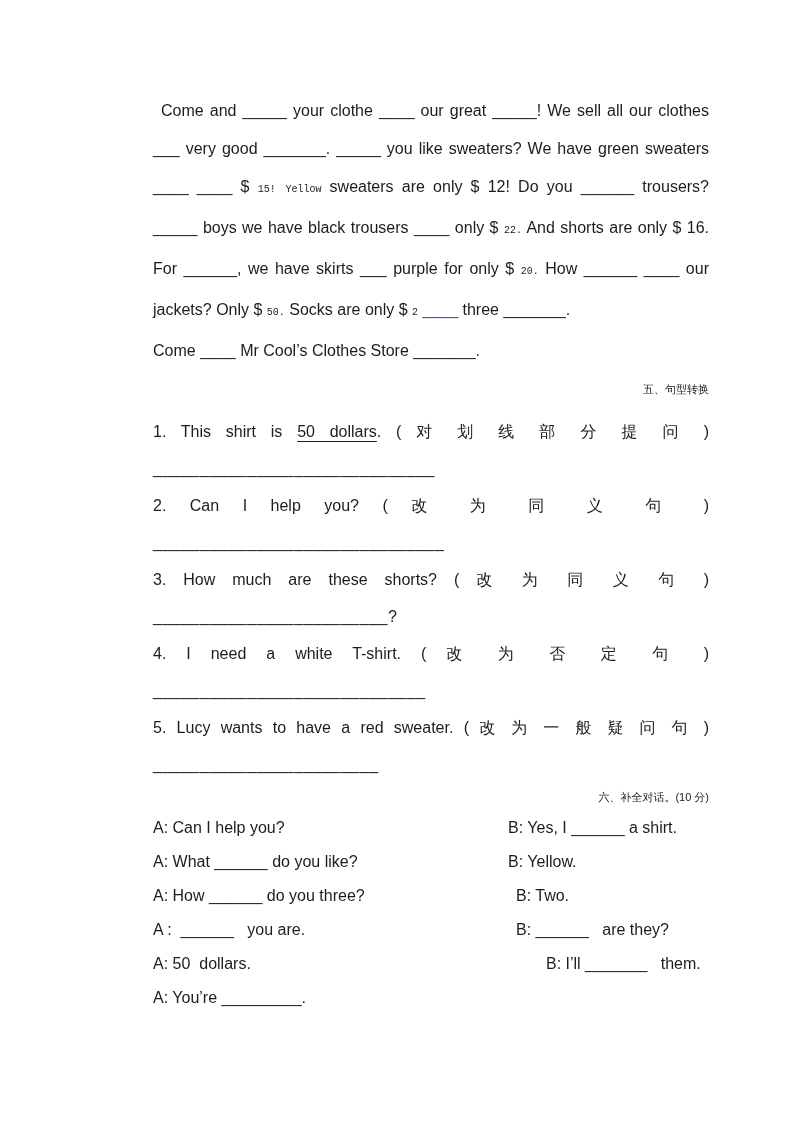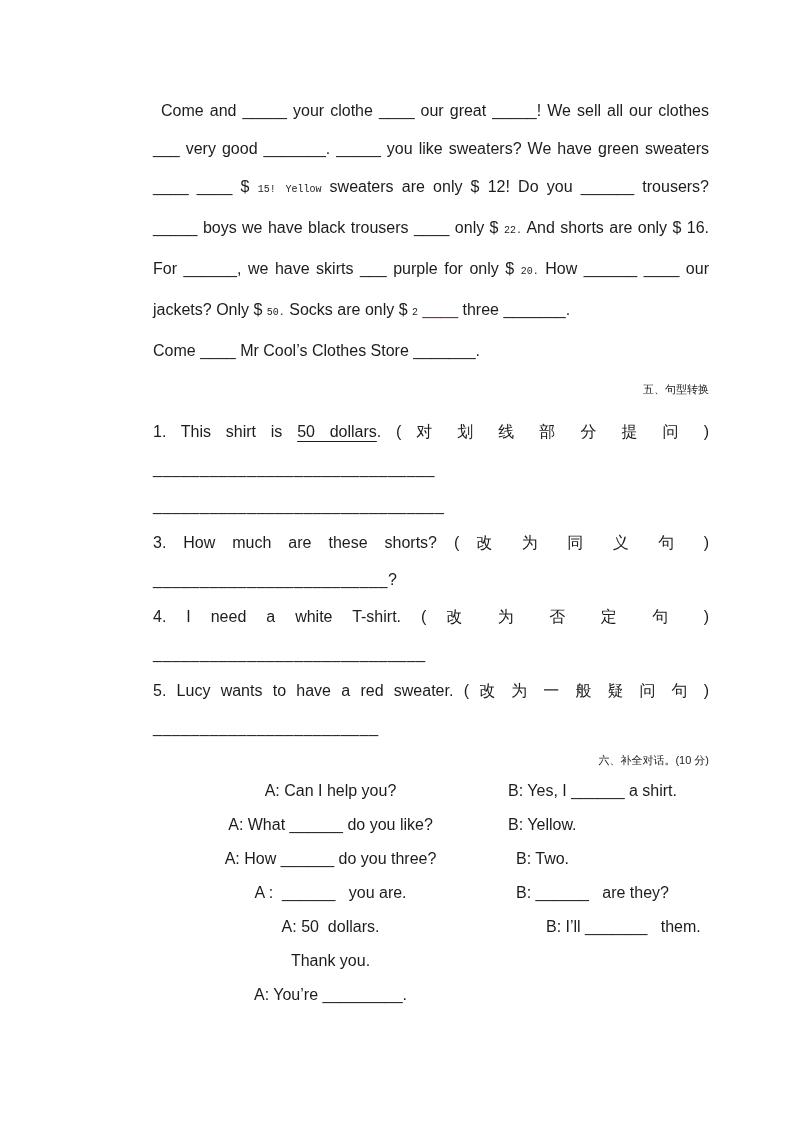--- a/index.html
+++ b/index.html
@@ -37,21 +37,21 @@
   
   .m {
     font-family: "Liberation Mono", monospace;
     font-size: 10px;
     letter-spacing: 0;
   }
   .u {
     text-decoration: underline;
     text-underline-offset: 4px;
   }
-  .gray { color: #7f1d1d; }
+  .gray { color: #1d4ed8; }
 
   
   .cn-head {
     margin: 0;
     font-size: 11px;
     font-weight: normal;
     line-height: 28px;
     text-align: right;
   }
   .head5 { margin-top: 5px; }
@@ -66,21 +66,21 @@
     letter-spacing: 0.5px;
   }
 
   
   .dialog { margin-top: 0; }
   .drow {
     display: flex;
     line-height: 34px;
     white-space: pre-wrap;
   }
-  .drow .a { width: 355px; flex: none; text-align: center; }
+  .drow .a { width: 355px; flex: none; }
   .drow .b { flex: none; }
   .drow .b.ind8  { padding-left: 8px; }
   .drow .b.ind38 { padding-left: 38px; }
 </style>
 </head>
 <body>
 
 <div class="page">
   <div class="content">
 
@@ -93,20 +93,21 @@
       <div class="line"><span>jackets? Only $ </span><span class="m">50.</span><span> Socks are only $ </span><span class="m">2</span><span> </span><span class="gray">____</span><span> three _______.</span></div>
       <div class="line"><span>Come ____ Mr Cool’s Clothes Store _______.</span></div>
     </section>
 
     <h2 class="cn-head head5">五、句型转换</h2>
 
     <section class="items">
       <div class="line j"><span>1. This shirt is </span><span class="u">50 dollars</span><span>. ( 对 划 线 部 分 提 问 )</span></div>
       <div class="line blank">______________________________</div>
 
+      <div class="line j"><span>2. Can I help you? ( 改 为 同 义 句 )</span></div>
       <div class="line blank">_______________________________</div>
 
       <div class="line j"><span>3. How much are these shorts? ( 改 为 同 义 句 )</span></div>
       <div class="line blank">_________________________?</div>
 
       <div class="line j"><span>4. I need a white T-shirt. ( 改 为 否 定 句 )</span></div>
       <div class="line blank">_____________________________</div>
 
       <div class="line j"><span>5. Lucy wants to have a red sweater. ( 改 为 一 般 疑 问 句 )</span></div>
       <div class="line blank">________________________</div>
@@ -129,23 +130,19 @@
       </div>
       <div class="drow">
         <div class="a">A :  ______   you are.</div>
         <div class="b ind8">B: ______   are they?</div>
       </div>
       <div class="drow">
         <div class="a">A: 50  dollars.</div>
         <div class="b ind38">B: I’ll _______   them.</div>
       </div>
       <div class="drow">
-        <div class="a">Thank you.</div>
-        <div class="b"></div>
-      </div>
-      <div class="drow">
         <div class="a">A: You’re _________.</div>
         <div class="b"></div>
       </div>
     </section>
 
   </div>
 </div>
 
 </body></html>

